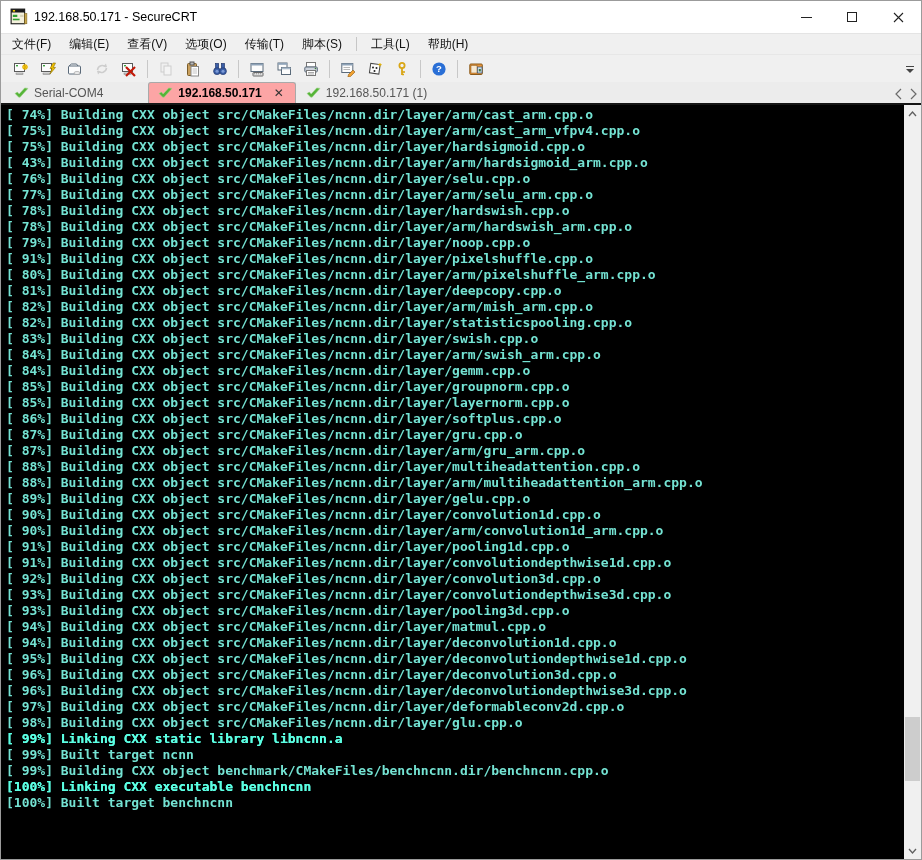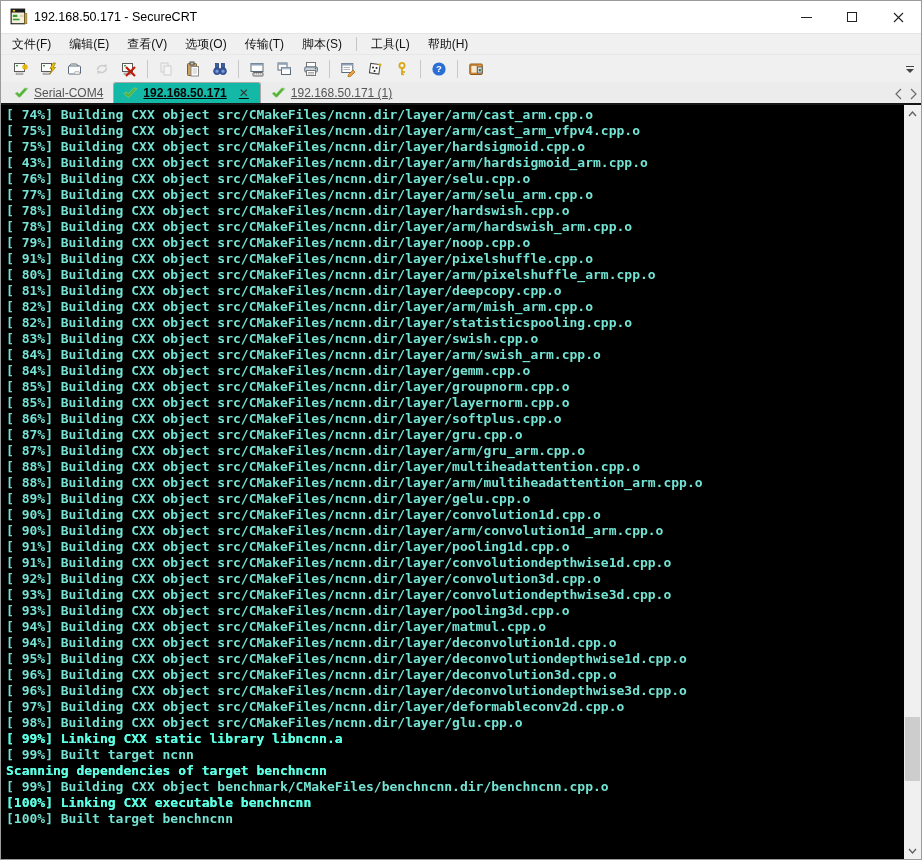--- a/index.html
+++ b/index.html
@@ -25,23 +25,23 @@
   .toolbar { height:28px; background:#f0f0f0; display:flex; align-items:center; padding-left:8px; position:relative; flex-shrink:0; border-top:1px solid #e7e7e7; }
   .tb-icon { width:24px; height:22px; display:flex; align-items:center; justify-content:center; margin-right:3px; border-radius:2px; }
   .tb-icon.disabled { opacity:.40; filter:grayscale(1); }
   .tb-sep { width:1px; height:18px; background:#c8c8c8; margin:0 6px 0 3px; }
   .tb-overflow { position:absolute; right:4px; top:5px; width:14px; height:18px; display:flex; flex-direction:column; align-items:center; justify-content:center; gap:2px; }
   .tb-overflow .bar { width:8px; height:1px; background:#444; }
   .tb-overflow .tri { width:0; height:0; border-left:4px solid transparent; border-right:4px solid transparent; border-top:4px solid #444; }
 
   
   .tabbar { height:23px; background:#ececec; display:flex; align-items:flex-end; padding-left:3px; border-bottom:2px solid #161616; position:relative; flex-shrink:0; }
-  .tab { height:21px; display:flex; align-items:center; padding:0 9px; font-size:12px; color:#555; white-space:nowrap; border:1px solid transparent; border-bottom:none;text-decoration:underline; }
+  .tab { height:21px; display:flex; align-items:center; padding:0 9px; font-size:12px; color:#555; white-space:nowrap; border:1px solid transparent; border-bottom:none; }
   .tab .check { width:15px; height:12px; margin-right:5px; flex-shrink:0; }
-  .tab.active { background:#14b8a6; border-color:#a9a9a9; border-radius:3px 3px 0 0; color:#000; font-weight:bold; }
+  .tab.active { background:#fca5a5; border-color:#a9a9a9; border-radius:3px 3px 0 0; color:#000; font-weight:bold;margin-left:35px; }
   .tab-close { margin-left:10px; font-size:12px; color:#333; font-weight:normal; line-height:1; padding:1px 2px; }
   .tab-nav { position:absolute; right:3px; bottom:3px; display:flex; gap:6px; }
   .tab-nav svg { display:block; }
 
   
   .term-wrap { flex:1 1 auto; display:flex; background:#000; min-height:0; }
   .terminal { flex:1 1 auto; background:#000; padding:2px 0 8px 5px; overflow:hidden; }
   .tline { font-family:"DejaVu Sans Mono", monospace; font-size:13px; line-height:16px; font-weight:bold; white-space:pre; color:var(--c-norm); }
   .tline.bright { color:var(--c-bright); text-shadow:0 0 .4px var(--c-bright); }
 
@@ -328,21 +328,20 @@
         <div class="tline">[ 93%] Building CXX object src/CMakeFiles/ncnn.dir/layer/pooling3d.cpp.o</div>
         <div class="tline">[ 94%] Building CXX object src/CMakeFiles/ncnn.dir/layer/matmul.cpp.o</div>
         <div class="tline">[ 94%] Building CXX object src/CMakeFiles/ncnn.dir/layer/deconvolution1d.cpp.o</div>
         <div class="tline">[ 95%] Building CXX object src/CMakeFiles/ncnn.dir/layer/deconvolutiondepthwise1d.cpp.o</div>
         <div class="tline">[ 96%] Building CXX object src/CMakeFiles/ncnn.dir/layer/deconvolution3d.cpp.o</div>
         <div class="tline">[ 96%] Building CXX object src/CMakeFiles/ncnn.dir/layer/deconvolutiondepthwise3d.cpp.o</div>
         <div class="tline">[ 97%] Building CXX object src/CMakeFiles/ncnn.dir/layer/deformableconv2d.cpp.o</div>
         <div class="tline">[ 98%] Building CXX object src/CMakeFiles/ncnn.dir/layer/glu.cpp.o</div>
         <div class="tline bright">[ 99%] Linking CXX static library libncnn.a</div>
         <div class="tline">[ 99%] Built target ncnn</div>
-        <div class="tline bright">Scanning dependencies of target benchncnn</div>
         <div class="tline">[ 99%] Building CXX object benchmark/CMakeFiles/benchncnn.dir/benchncnn.cpp.o</div>
         <div class="tline bright">[100%] Linking CXX executable benchncnn</div>
         <div class="tline">[100%] Built target benchncnn</div>
       </div>
     <div class="scrollbar">
       <div class="sb-arrow up">
         <svg width="9" height="6" viewBox="0 0 9 6">
             <path d="M1 5 L4.5 1 L8 5" stroke="#606060" stroke-width="1.3" fill="none"></path>
           </svg>
       </div>

